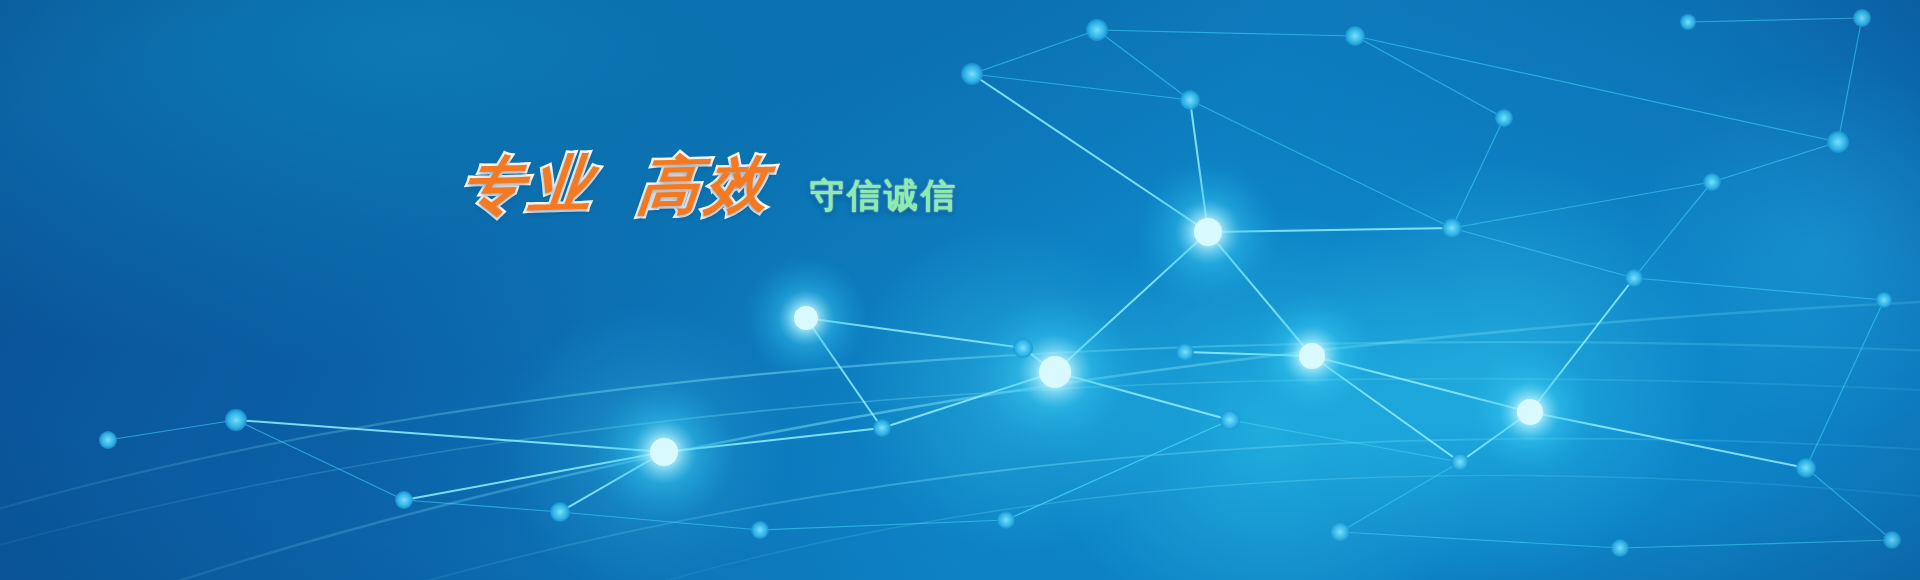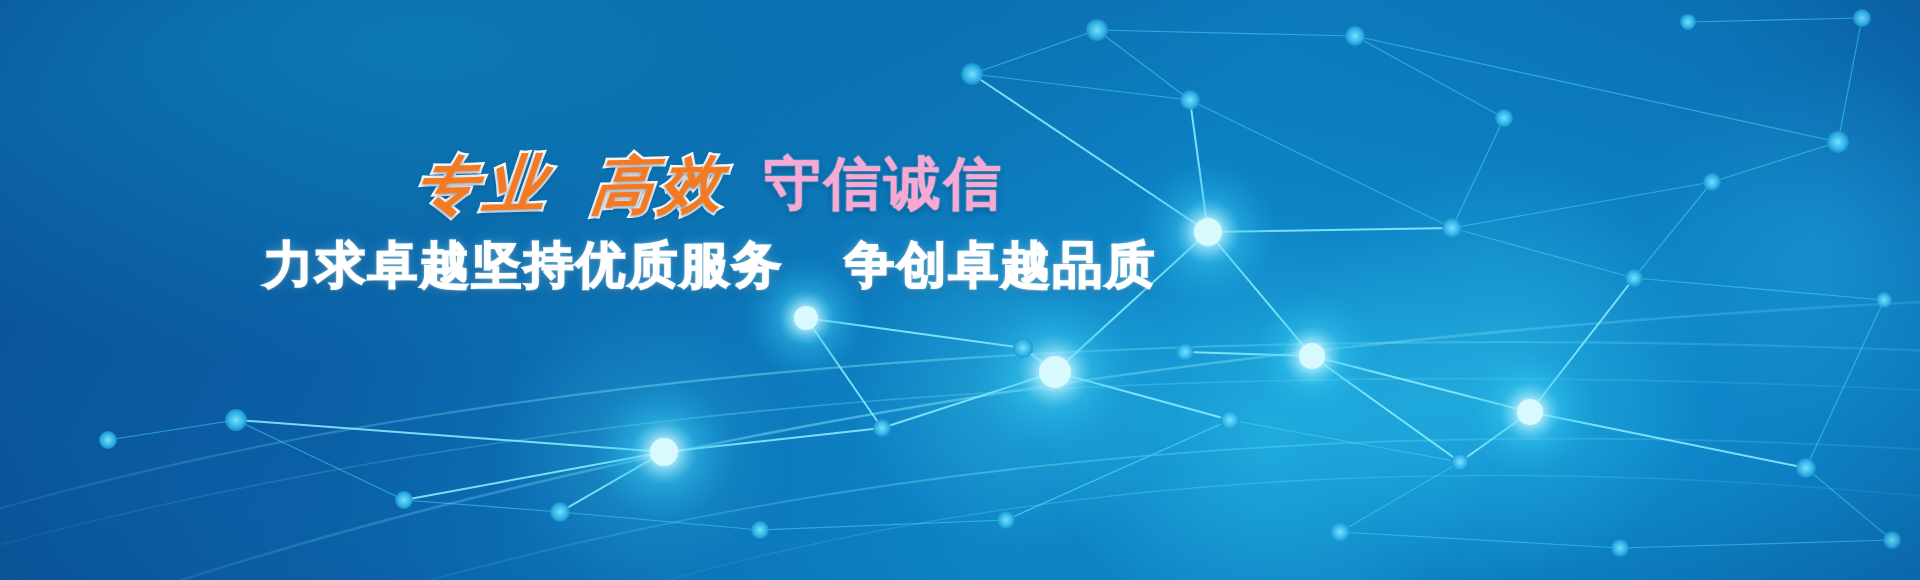--- a/index.html
+++ b/index.html
@@ -67,24 +67,24 @@
     color:#F47920;
     -webkit-text-stroke:5px #ffffff;
     paint-order:stroke fill;
     transform:skewX(-7deg) rotate(-1.5deg);
     text-shadow:0 2px 5px rgba(2,40,80,.45);
   }
   .brush-2{ margin-left:14px; }
 
   .white-sub{
     font-family:"DejaVu Sans","Liberation Sans",sans-serif;
-    font-size:57px;
+    font-size:34px;
     font-weight:bold;
     letter-spacing:3px;
-    color:#f9a8d4;
+    color:#86efac;
     margin-left:10px;
     padding-bottom:4px;
     text-shadow:0 0 2px rgba(255,255,255,.9), 0 2px 6px rgba(2,40,80,.5);
   }
 
   .tagline{
     margin-top:16px;
     font-family:"DejaVu Sans","Liberation Sans",sans-serif;
     font-size:50px;
     font-weight:bold;
@@ -230,20 +230,15 @@
   <div class="bg-vignette"></div>
 
   <div id="text-block">
 
     <div class="headline">
       <span class="brush">专业</span>
       <span class="brush brush-2">高效</span>
       <span class="white-sub">守信诚信</span>
     </div>
 
-    <div class="tagline">
-      <span>力求卓越坚持优质服务</span>
-      <span class="gap"></span>
-      <span>争创卓越品质</span>
-    </div>
 
   </div>
 </div>
 
 </body></html>

